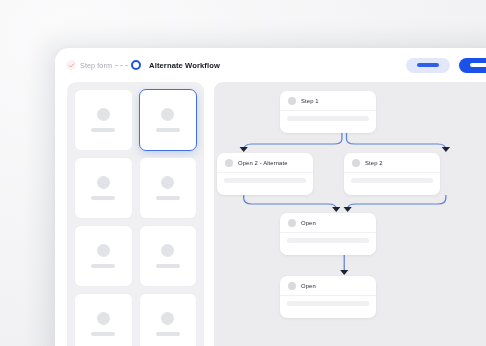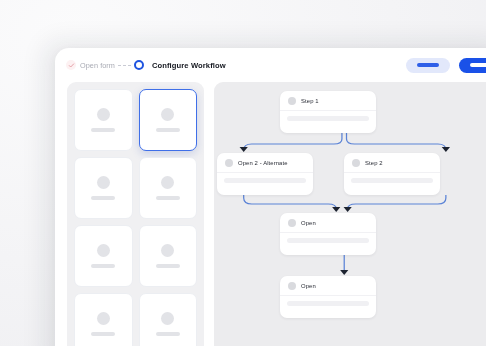--- a/index.html
+++ b/index.html
@@ -222,28 +222,28 @@
   <div id="window-header">
 
     <div id="stepper">
 
       <div class="step">
         <span class="step-check-icon">
           <svg width="7" height="7" viewBox="0 0 7 7">
             <path d="M1.3 3.6 L2.7 5 L5.7 1.9" fill="none" stroke="#e4a0a8" stroke-width="1" stroke-linecap="round" stroke-linejoin="round"></path>
           </svg>
         </span>
-        <span class="step-label-done">Open form</span>
+        <span class="step-label-done">Step form</span>
       </div>
 
       <span class="step-connector"></span>
 
       <div class="step">
         <span class="step-ring-icon"></span>
-        <span class="step-label-active">Configure Workflow</span>
+        <span class="step-label-active">Alternate Workflow</span>
       </div>
 
     </div>
 
     <div id="header-actions">
       <button class="hdr-btn hdr-btn-secondary">
         <span class="btn-bar"></span>
       </button>
       <button class="hdr-btn hdr-btn-primary">
         <span class="btn-bar"></span>

